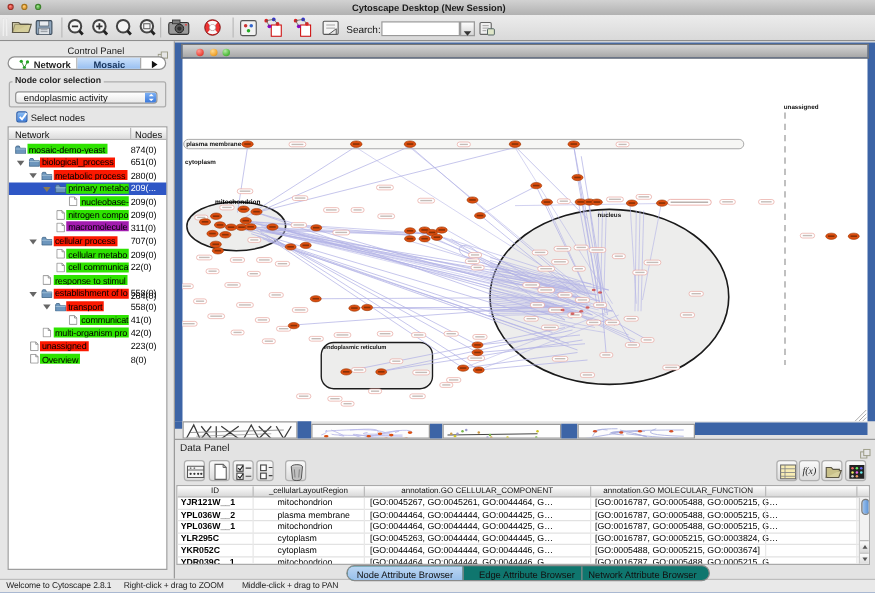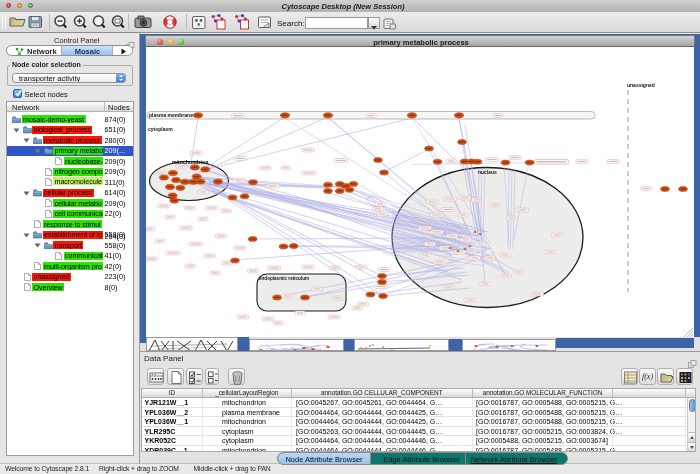--- a/index.html
+++ b/index.html
@@ -1,20 +1,20 @@
 <!DOCTYPE html>
 <html><head><meta charset="utf-8">
 <style>
 *{margin:0;padding:0;box-sizing:border-box;}
 html,body{width:700px;height:474px;overflow:hidden;}
 body{font-family:"Liberation Sans",sans-serif;background:#e9e9e9;position:relative;}
 .abs{position:absolute;}
 </style></head><body>
 
-<div class="abs" style="left:0;top:0;width:700px;height:16px;background:linear-gradient(#d2d2d2,#a9a9a9);border-bottom:1px solid #6b6b6b;font-style:italic;">
+<div class="abs" style="left:0;top:0;width:700px;height:16px;background:linear-gradient(#d2d2d2,#a9a9a9);border-bottom:1px solid #6b6b6b;">
  <div class="abs" style="left:5.5px;top:3px;width:5.4px;height:5.4px;border-radius:50%;background:radial-gradient(circle at 35% 30%,#ff9d96,#ef4c41 60%,#b33028);border:0.5px solid #9f2e24;"></div>
  <div class="abs" style="left:16.7px;top:3px;width:5.4px;height:5.4px;border-radius:50%;background:radial-gradient(circle at 35% 30%,#ffd98e,#f6a833 60%,#c07f1c);border:0.5px solid #a8761c;"></div>
  <div class="abs" style="left:27.8px;top:3px;width:5.4px;height:5.4px;border-radius:50%;background:radial-gradient(circle at 35% 30%,#b4eca4,#5dc148 60%,#3c8f2e);border:0.5px solid #3d822c;"></div>
  <div class="abs" style="left:0;top:1.5px;width:686px;text-align:center;font-size:7.5px;font-weight:bold;color:#1c1c1c;">Cytoscape Desktop (New Session)</div>
 </div>
 <div class="abs" style="left:0;top:12px;width:700px;height:21px;background:linear-gradient(#ececec,#d9d9d9);border-bottom:1px solid #8e8e8e;">
     <div class="abs" style="left:2px;top:3px;width:1px;height:14px;background:#b5b5b5;border-left:1px solid #fff;"></div>
     <div class="abs" style="left:5px;top:3px;width:1px;height:14px;background:#b5b5b5;border-left:1px solid #fff;"></div>
     <div class="abs" style="left:48.5px;top:2px;width:1px;height:16px;background:#bcbcbc;"></div>
     <div class="abs" style="left:128px;top:2px;width:1px;height:16px;background:#bcbcbc;"></div>
@@ -129,21 +129,21 @@
       </div>
       <div class="abs" style="left:106px;top:0;width:21px;height:11px;">
         <svg class="abs" style="left:7px;top:2px;" width="7" height="7" viewBox="0 0 7 7">
           <path d="M1.5 0.5 L6 3.5 L1.5 6.5 Z" fill="#111"></path>
         </svg>
       </div>
     </div>
     <div class="abs" style="left:7px;top:32px;width:126px;height:21px;border:1px solid #adadad;border-radius:2px;"></div>
     <div class="abs" style="left:10px;top:27.5px;background:#e6e6e6;padding:0 2px;font-size:7px;font-weight:bold;color:#222;">Node color selection</div>
     <div class="abs" style="left:12px;top:40px;width:114px;height:10px;background:linear-gradient(#ffffff,#e9e9e9);border:1px solid #969696;border-radius:3px;overflow:hidden;">
-      <div class="abs" style="left:6px;top:0;font-size:7.5px;line-height:9.5px;color:#111;">transporter activity</div>
+      <div class="abs" style="left:6px;top:0;font-size:7.5px;line-height:9.5px;color:#111;">endoplasmic activity</div>
       <div class="abs" style="left:103px;top:0;width:11px;height:9px;background:linear-gradient(#7fb2f4,#3272d9);">
         <div class="abs" style="left:3px;top:1px;width:0;height:0;border-left:2.5px solid transparent;border-right:2.5px solid transparent;border-bottom:2.8px solid #fff;"></div>
         <div class="abs" style="left:3px;top:5px;width:0;height:0;border-left:2.5px solid transparent;border-right:2.5px solid transparent;border-top:2.8px solid #fff;"></div>
       </div>
     </div>
     <div class="abs" style="left:13px;top:56px;width:8.5px;height:8.5px;background:linear-gradient(#8dc0f7,#3d7fe0);border:1px solid #2a5fae;border-radius:2px;">
       <svg style="position:absolute;left:0;top:-1px;" width="9" height="9" viewBox="0 0 9 9">
         <path d="M1.8 4.5 L3.6 6.5 L7.2 1.5" fill="none" stroke="#fff" stroke-width="1.5"></path>
       </svg>
     </div>
@@ -209,33 +209,33 @@
           <path d="M4.6 0.5 L4.6 2.4 L6.5 2.4" fill="none" stroke="#8a8a8a" stroke-width="0.7"></path>
         </svg>
         <div class="abs" style="left:46.0px;top:1.4px;max-width:50.0px;overflow:hidden;white-space:nowrap;background:#2ee300;font-size:7.2px;letter-spacing:-0.1px;color:#000;padding:0.5px 1.5px 0 1.5px;line-height:7.2px;">nitrogen compo</div>
         <div class="abs" style="left:97.5px;top:1.6px;font-size:7.2px;color:#000;line-height:8.2px;">209(0)</div>
       </div>
       <div class="abs" style="left:0;top:75.0px;width:128px;height:10.5px;">
         <svg class="abs" style="left:37.5px;top:1.2px;" width="7" height="8" viewBox="0 0 7 8">
           <path d="M0.5 0.5 L4.6 0.5 L6.5 2.4 L6.5 7.5 L0.5 7.5 Z" fill="#fff" stroke="#8a8a8a" stroke-width="0.7"></path>
           <path d="M4.6 0.5 L4.6 2.4 L6.5 2.4" fill="none" stroke="#8a8a8a" stroke-width="0.7"></path>
         </svg>
-        <div class="abs" style="left:46.0px;top:0;max-width:50.0px;overflow:hidden;white-space:nowrap;background:#bef264;font-size:7.2px;letter-spacing:-0.1px;color:#000;padding:0.5px 1.5px 0 1.5px;line-height:7.2px;">macromolecule</div>
+        <div class="abs" style="left:46.0px;top:0;max-width:50.0px;overflow:hidden;white-space:nowrap;background:#a21caf;font-size:7.2px;letter-spacing:-0.1px;color:#000;padding:0.5px 1.5px 0 1.5px;line-height:7.2px;">macromolecule</div>
         <div class="abs" style="left:97.5px;top:1.6px;font-size:7.2px;color:#000;line-height:8.2px;">311(0)</div>
       </div>
       <div class="abs" style="left:0;top:85.5px;width:128px;height:10.5px;padding-left:48px;">
         <svg class="abs" style="left:16.0px;top:3.2px;" width="7" height="5" viewBox="0 0 7 5">
           <path d="M0.5 0.5 L6.5 0.5 L3.5 4.5 Z" fill="#666"></path>
         </svg>
         <svg class="abs" style="left:26.0px;top:1.6px;" width="9" height="7.5" viewBox="0 0 9 7.5">
           <path d="M0.5 1.8 L0.5 7 L8.5 7 L8.5 2.6 L4.2 2.6 L3.4 0.8 L1.2 0.8 Z" fill="#6d96bd" stroke="#3a5f80" stroke-width="0.6"></path>
           <path d="M0.5 3.2 L8.5 3.2" stroke="#9dbcd4" stroke-width="0.8"></path>
         </svg>
         <div class="abs" style="left:35.5px;top:1.4px;max-width:60.5px;overflow:hidden;white-space:nowrap;background:#fb1800;font-size:7.2px;letter-spacing:-0.1px;color:#000;padding:0.5px 1.5px 0 1.5px;line-height:7.2px;">cellular process</div>
-        <div class="abs" style="left:97.5px;top:1.6px;font-size:7.2px;color:#000;line-height:8.2px;">614(0)</div>
+        <div class="abs" style="left:97.5px;top:1.6px;font-size:7.2px;color:#000;line-height:8.2px;">707(0)</div>
       </div>
       <div class="abs" style="left:0;top:96.0px;width:128px;height:10.5px;">
         <svg class="abs" style="left:37.5px;top:1.2px;" width="7" height="8" viewBox="0 0 7 8">
           <path d="M0.5 0.5 L4.6 0.5 L6.5 2.4 L6.5 7.5 L0.5 7.5 Z" fill="#fff" stroke="#8a8a8a" stroke-width="0.7"></path>
           <path d="M4.6 0.5 L4.6 2.4 L6.5 2.4" fill="none" stroke="#8a8a8a" stroke-width="0.7"></path>
         </svg>
         <div class="abs" style="left:46.0px;top:1.4px;max-width:50.0px;overflow:hidden;white-space:nowrap;background:#2ee300;font-size:7.2px;letter-spacing:-0.1px;color:#000;padding:0.5px 1.5px 0 1.5px;line-height:7.2px;">cellular metabo</div>
         <div class="abs" style="left:97.5px;top:1.6px;font-size:7.2px;color:#000;line-height:8.2px;">209(0)</div>
       </div>
       <div class="abs" style="left:0;top:106.5px;width:128px;height:10.5px;">
@@ -308,21 +308,20 @@
         <div class="abs" style="left:25.0px;top:1.4px;max-width:71.0px;overflow:hidden;white-space:nowrap;background:#2ee300;font-size:7.2px;letter-spacing:-0.1px;color:#000;padding:0.5px 1.5px 0 1.5px;line-height:7.2px;">Overview</div>
         <div class="abs" style="left:97.5px;top:1.6px;font-size:7.2px;color:#000;line-height:8.2px;">8(0)</div>
       </div>
     </div>
   </div>
 <div class="abs" style="left:140px;top:34px;width:560px;height:309px;background:#3c64a6;">
     <div class="abs" style="left:5px;top:1px;width:550px;height:12px;background:linear-gradient(#d4d4d4,#a6a6a6);border:1px solid #777;border-bottom:1px solid #666;">
       <div class="abs" style="left:11px;top:3px;width:6px;height:6px;border-radius:50%;background:radial-gradient(circle at 35% 30%,#ff9d96,#ee4b40 60%,#b33028);"></div>
       <div class="abs" style="left:21.5px;top:3px;width:6px;height:6px;border-radius:50%;background:radial-gradient(circle at 35% 30%,#ffd98e,#f2a735 60%,#c07f1c);"></div>
       <div class="abs" style="left:31.5px;top:3px;width:6px;height:6px;border-radius:50%;background:radial-gradient(circle at 35% 30%,#b4eca4,#55bd42 60%,#3c8f2e);"></div>
-      <div class="abs" style="left:0;top:2px;width:550px;text-align:center;font-size:7.5px;font-weight:bold;color:#1a1a1a;">primary metabolic process</div>
     </div>
     <div class="abs" style="left:6px;top:13px;width:548px;height:291px;background:#fff;"><svg width="548" height="291" viewBox="146 47 548 291">
         <rect x="147" y="111.5" width="448" height="7.5" rx="3.7" fill="#f6f6f4" stroke="#a9a9a9" stroke-width="0.8"></rect>
         <ellipse cx="189" cy="181" rx="39.5" ry="19.5" fill="#ededec" stroke="#1c1c1c" stroke-width="1.2"></ellipse>
         <ellipse cx="487.5" cy="237.5" rx="95.5" ry="70" fill="#ededec" stroke="#1a1a1a" stroke-width="1.3"></ellipse>
         <rect x="257" y="274" width="89" height="37" rx="10" fill="#ededec" stroke="#1c1c1c" stroke-width="1.1"></rect>
         <line x1="628" y1="90" x2="628" y2="292" stroke="#9a9a9a" stroke-width="1" stroke-dasharray="5,4"></line>
         <line x1="196.0" y1="177.0" x2="462.0" y2="238.0" stroke="#b2b2e6" stroke-width="0.7" stroke-opacity="0.85"></line>
         <line x1="205.0" y1="170.0" x2="468.0" y2="246.0" stroke="#b2b2e6" stroke-width="0.7" stroke-opacity="0.85"></line>
         <line x1="213.0" y1="180.0" x2="474.0" y2="252.0" stroke="#b2b2e6" stroke-width="0.7" stroke-opacity="0.85"></line>
@@ -932,16 +931,16 @@
         <div class="abs" style="left:0;top:44px;width:9px;height:10px;background:linear-gradient(#fcfcfc,#d8d8d8);border-top:1px solid #bbb;">
           <div style="width:0;height:0;margin:3px 0 0 2px;border-left:2.5px solid transparent;border-right:2.5px solid transparent;border-top:3.5px solid #555;"></div>
         </div>
       </div>
     </div>
   </div>
 <div class="abs" style="left:0;top:463px;width:700px;height:11px;background:#e9e9e9;border-top:1px solid #bdbdbd;"></div>
 <div class="abs" style="left:277px;top:452px;width:291px;height:13px;border:1px solid #8a8a8a;border-radius:6.5px;background:#0f766e;overflow:hidden;font-size:7.5px;color:#111;">
     <div class="abs" style="left:0;top:0;width:93px;height:13px;background:linear-gradient(#bcd6f2,#92bce9);border-right:1px solid #8a8a8a;text-align:center;line-height:13px;">Node Attribute Browser</div>
     <div class="abs" style="left:100px;top:0;width:88px;height:13px;border-right:1px solid #8a8a8a;text-align:center;line-height:13px;">Edge Attribute Browser</div>
-    <div class="abs" style="left:181px;top:0;width:110px;height:13px;text-align:center;line-height:13px;text-decoration:underline;">Network Attribute Browser</div>
+    <div class="abs" style="left:181px;top:0;width:110px;height:13px;text-align:center;line-height:13px;">Network Attribute Browser</div>
   </div>
 <div class="abs" style="left:5px;top:464.5px;font-size:6.8px;letter-spacing:-0.1px;color:#222;">Welcome to Cytoscape 2.8.1</div>
 <div class="abs" style="left:99px;top:464.5px;font-size:6.8px;letter-spacing:-0.1px;color:#222;">Right-click + drag to ZOOM</div>
 <div class="abs" style="left:193.5px;top:464.5px;font-size:6.8px;letter-spacing:-0.1px;color:#222;">Middle-click + drag to PAN</div>
 </body></html>

